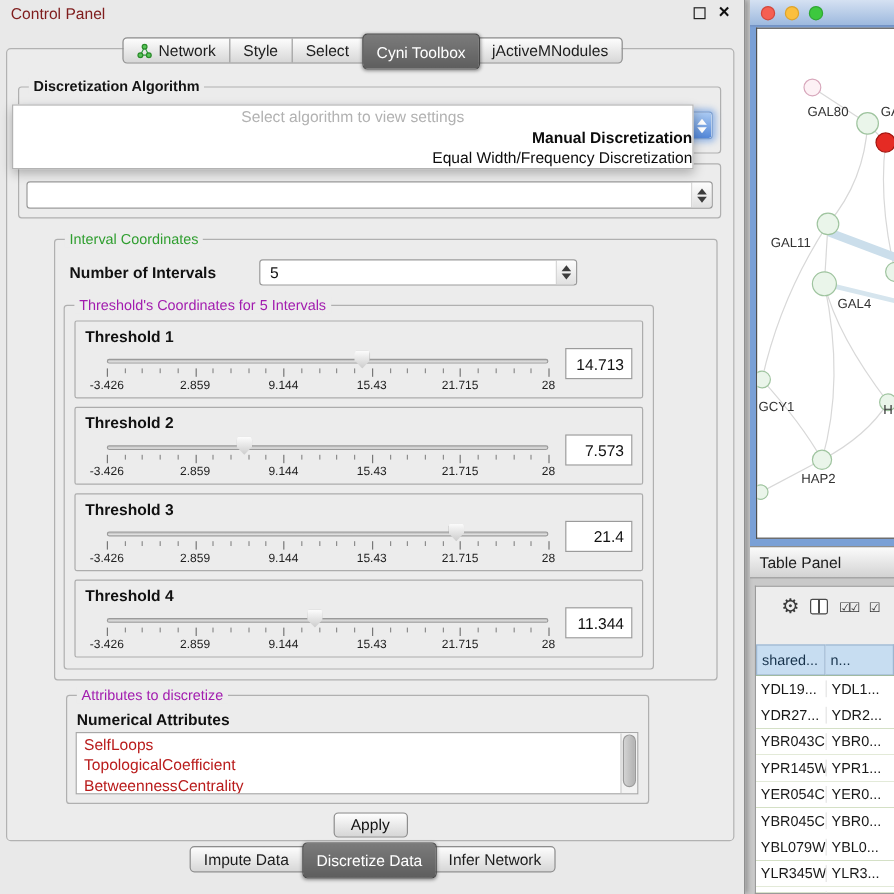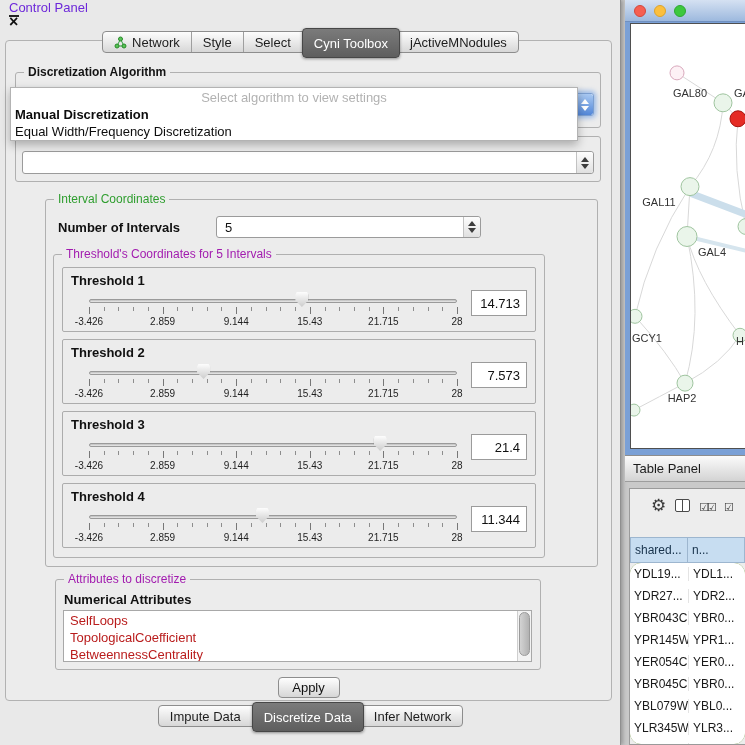--- a/index.html
+++ b/index.html
@@ -1,21 +1,21 @@
 <!DOCTYPE html>
 <html><head>
 <meta charset="utf-8">
 <style>
   *{box-sizing:border-box;margin:0;padding:0;}
   html,body{width:745px;height:745px;}
   body{position:relative;background:#c9c9c9;font-family:"Liberation Sans",sans-serif;overflow:hidden;-webkit-font-smoothing:antialiased;}
 
   
   .control-panel{position:absolute;left:0;top:0;width:621px;height:745px;background:#e9e9e9;border-right:1px solid #8f8f8f;box-shadow:2px 0 4px rgba(0,0,0,.25);}
-  .titlebar{height:22px;display:flex;align-items:flex-start;padding:0 12px 0 9px;font-size:13px;color:#6d28d9;flex-direction:column;}
+  .titlebar{height:22px;display:flex;align-items:center;padding:0 12px 0 9px;font-size:13px;color:#7f1d1d;}
   .titlebar .spacer{flex:1;}
   .float-btn{width:10px;height:10px;border:1.5px solid #222;margin-right:11px;background:transparent;}
   .close-btn{font-size:16px;font-weight:bold;line-height:10px;color:#111;}
   .close-btn::before{content:"×";}
 
   .tabgroup{display:flex;align-items:stretch;height:22px;border:1px solid #8d8d8d;border-radius:4px;background:linear-gradient(#fdfdfd,#d7d7d7);}
   .tab{display:flex;align-items:center;gap:5px;padding:0 11px;font-size:13px;color:#1d1d1d;border-right:1px solid #9f9f9f;white-space:nowrap;}
   .tab:last-child{border-right:none;}
   .tab.selected{position:relative;z-index:3;margin:-4px -1px;height:30px;background:linear-gradient(#7b7b7b,#5e5e5e);color:#fff;border:1px solid #474747;border-radius:4px;box-shadow:0 1px 3px rgba(0,0,0,.4);}
   .top-tabs{position:absolute;top:31px;left:0;width:621px;display:flex;justify-content:center;z-index:40;}
@@ -35,21 +35,21 @@
   .stepper .dn{width:0;height:0;border-left:4px solid transparent;border-right:4px solid transparent;border-top:5px solid #3c3c3c;}
   .combo.focused{box-shadow:0 0 5px 2px rgba(96,150,226,.6);border-color:#7c9fd0;}
   .combo.focused .stepper{background:linear-gradient(#a9c9f2,#5387d8);border-left-color:#4a78c0;}
   .combo.focused .stepper .up{border-bottom-color:#fff;}
   .combo.focused .stepper .dn{border-top-color:#fff;}
 
   .algo{margin:31px 10px 0 9px;height:56px;}
   .algo .combo{margin:20px 6px 0 6px;}
   .popup{position:absolute;left:4px;top:46px;width:568px;background:#fff;border:1px solid #b3b3b3;box-shadow:0 4px 9px rgba(0,0,0,.28);z-index:30;font-size:13px;}
   .popup-placeholder{color:#b2b2b2;text-align:center;padding:2px 0 1px;}
-  .popup-item{padding:1px 0 1px 4px;color:#0d0d0d;}
+  .popup-item{padding:1px 0 1px 4px;color:#0d0d0d;text-align:right;}
   .popup-item.bold{font-weight:bold;}
 
   .tabledata{margin:8px 10px 0 9px;height:46px;}
   .tabledata .combo{margin:14px 6px 0 6px;}
 
   .interval{margin:17px 13px 0 39px;height:368px;}
   .num-row{display:flex;align-items:center;margin:16px 0 0 12px;}
   .num-label{font-weight:bold;font-size:13px;width:158px;color:#111;}
   .num-combo{width:265px;height:22px;}
 
@@ -91,21 +91,21 @@
   .table-widget{position:absolute;left:629px;top:488px;width:116px;height:257px;background:#ededed;border:1px solid #9a9a9a;border-right:none;display:flex;flex-direction:column;}
   .table-toolbar{height:48px;flex:none;display:flex;align-items:flex-start;gap:9px;padding:8px 0 0 21px;}
   .gear-glyph::before{content:"⚙";font-size:17px;line-height:17px;color:#3a3a3a;}
   .columns-glyph{width:15px;height:13px;margin-top:2px;border:1px solid #4a4a4a;border-radius:2px;background:linear-gradient(to right,#fff 6px,#4a4a4a 6px,#4a4a4a 7px,#fff 7px);}
   .cb2-glyph::before{content:"☑☑";font-size:11px;letter-spacing:-2px;color:#333;}
   .cb1-glyph::before{content:"☑";font-size:11px;color:#333;}
   .table-head{display:flex;height:26px;flex:none;}
   .th-cell{background:#c7ddf1;border:1px solid #9db6cf;font-size:12px;color:#17324b;display:flex;align-items:center;padding-left:4px;overflow:hidden;white-space:nowrap;}
   .th-cell.c1{width:58px;}
   .th-cell.c2{flex:1;border-left:none;}
-  .table-rows{flex:1;overflow:hidden;background:#4d7c0f;border-radius:11px;}
+  .table-rows{flex:1;overflow:hidden;background:#4d7c0f;}
   .t-row{display:flex;height:22px;align-items:center;font-size:12px;color:#191919;background:#fff;}
   .t-cell{overflow:hidden;white-space:nowrap;}
   .t-cell.c1{width:58px;padding-left:4px;}
   .t-cell.c2{flex:1;padding-left:4px;border-left:1px solid #e4e4e4;}
 </style>
 </head>
 <body>
 
 <div>
 

